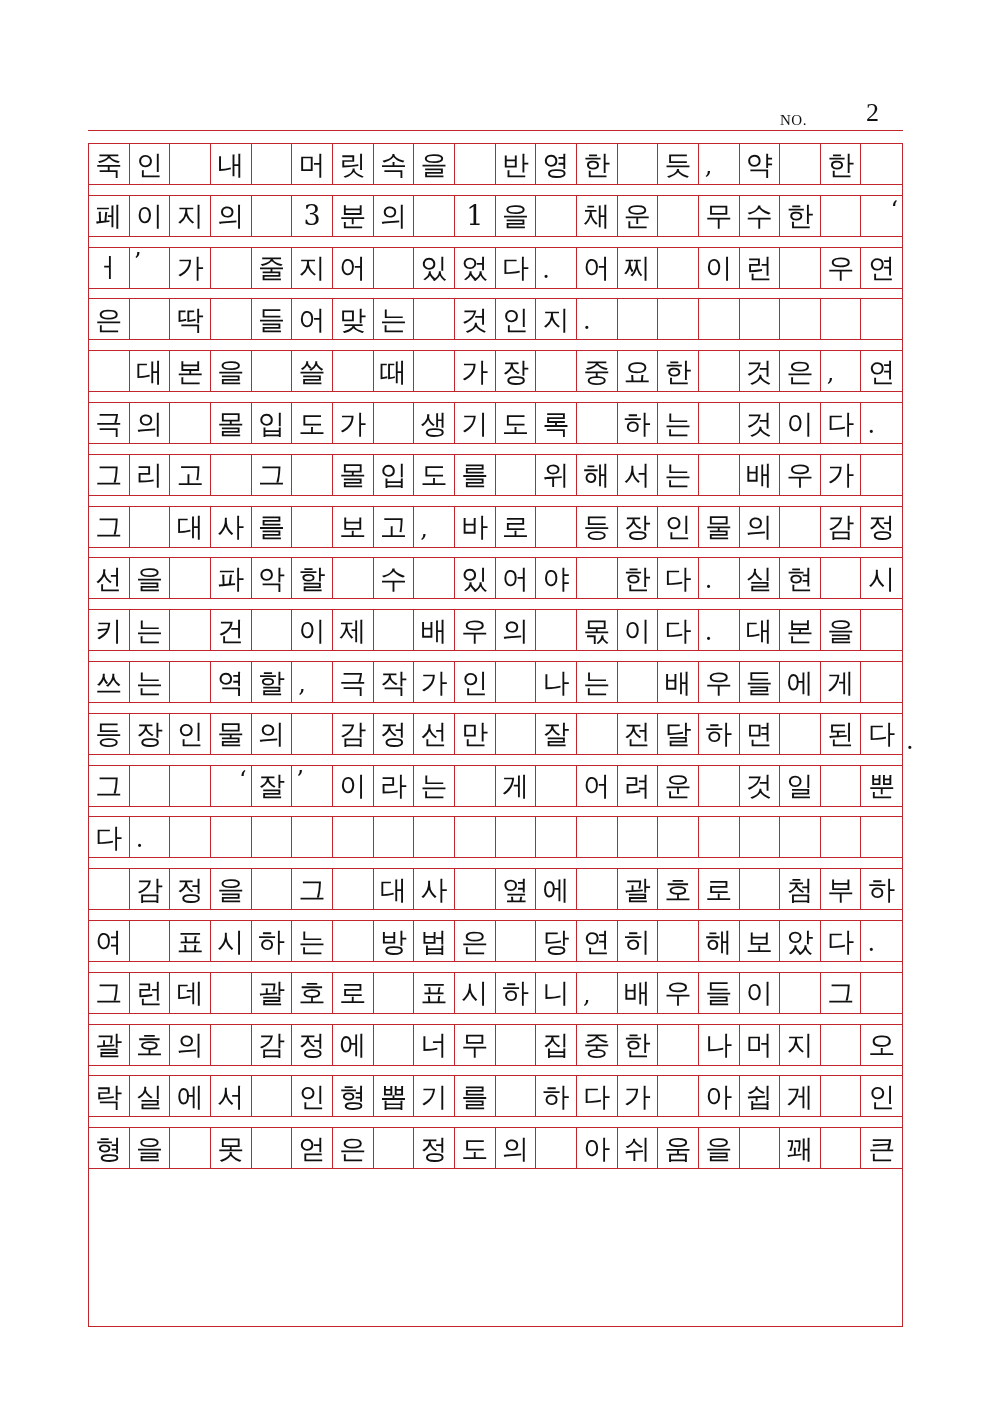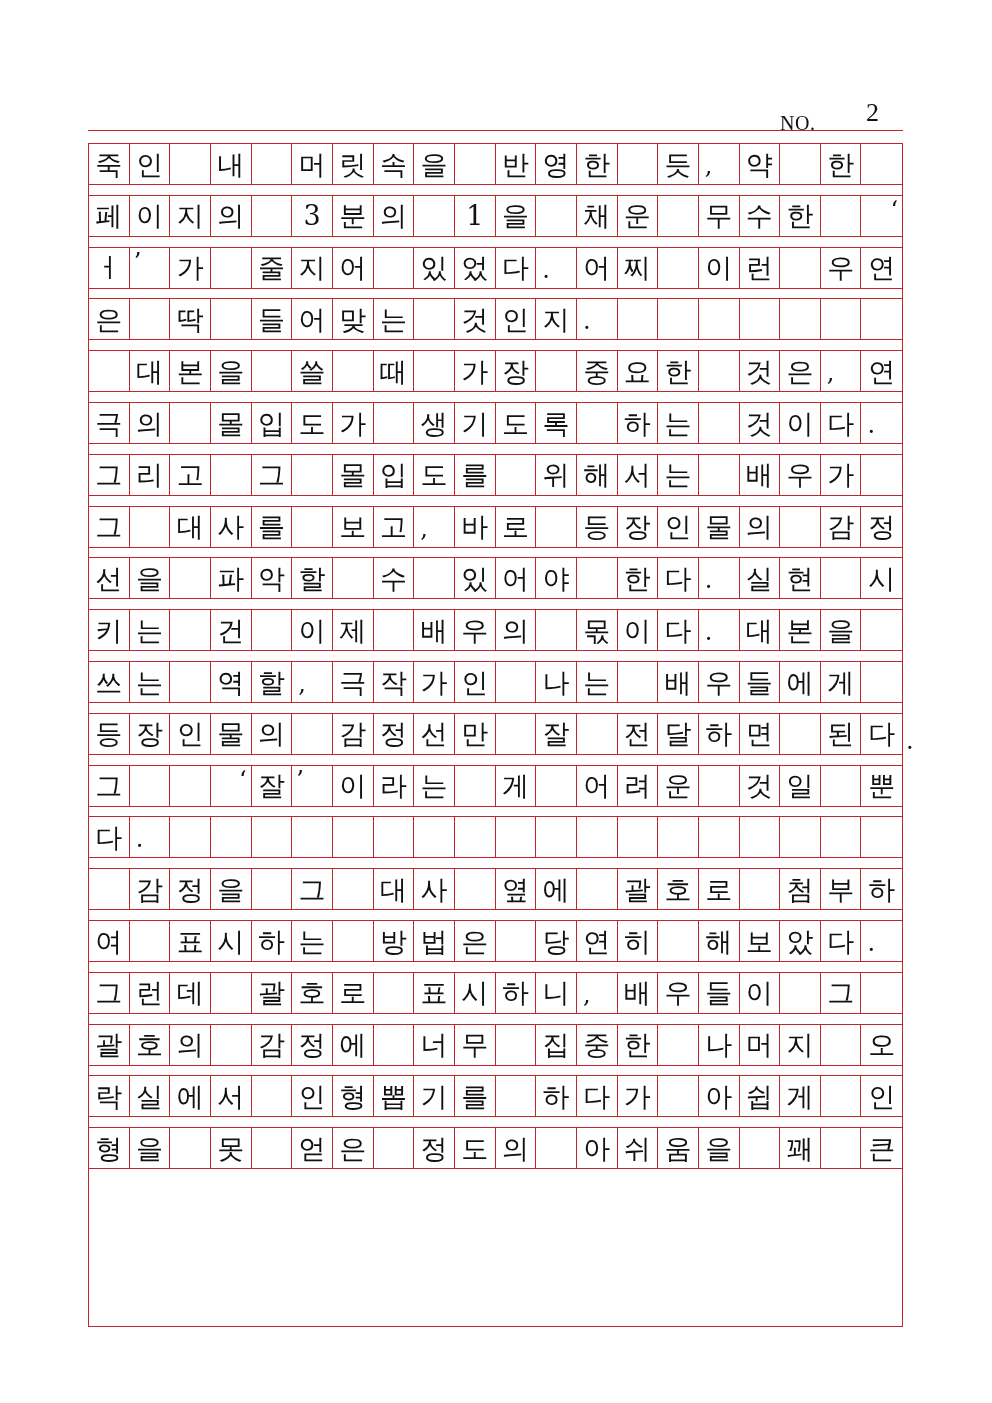--- a/index.html
+++ b/index.html
@@ -1,21 +1,21 @@
 <!DOCTYPE html>
 <html><head>
 <meta charset="utf-8">
 <style>
   html, body { margin: 0; padding: 0; background: #ffffff; }
   body { width: 992px; height: 1403px; position: relative; overflow: hidden;
          font-family: "DejaVu Serif", "Liberation Serif", serif; color: #111; }
   .header { position: absolute; left: 88px; top: 96px; width: 815px; height: 34px; }
   .header-rule { position: absolute; left: 88px; top: 130px; width: 815px; height: 0;
                  border-top: 1.2px solid #c0262b; }
-  .no-label { position: absolute; left: 780px; top: 112px; font-size: 20px;
+  .no-label { position: absolute; left: 780px; top: 112px; font-size: 15px;
               font-family: "Liberation Serif", serif; letter-spacing: 0.5px; }
   .page-num { position: absolute; left: 866px; top: 98px; font-size: 26px;
               font-family: "Liberation Serif", serif; }
   .sheet { position: absolute; left: 88px; top: 143px; width: 815px; height: 1184px;
            border: 1.2px solid #c0262b; box-sizing: border-box; }
   .rows { position: absolute; left: 0; top: 0; width: 100%; }
   .row { position: absolute; left: 0; width: 100%; height: 40px; display: flex; }
   .row::after { content: ""; position: absolute; left: 0; right: 0; bottom: -1px;
                 border-bottom: 1.2px solid #c0262b; }
   .spacer { position: absolute; left: 0; width: 100%; height: 12px;

